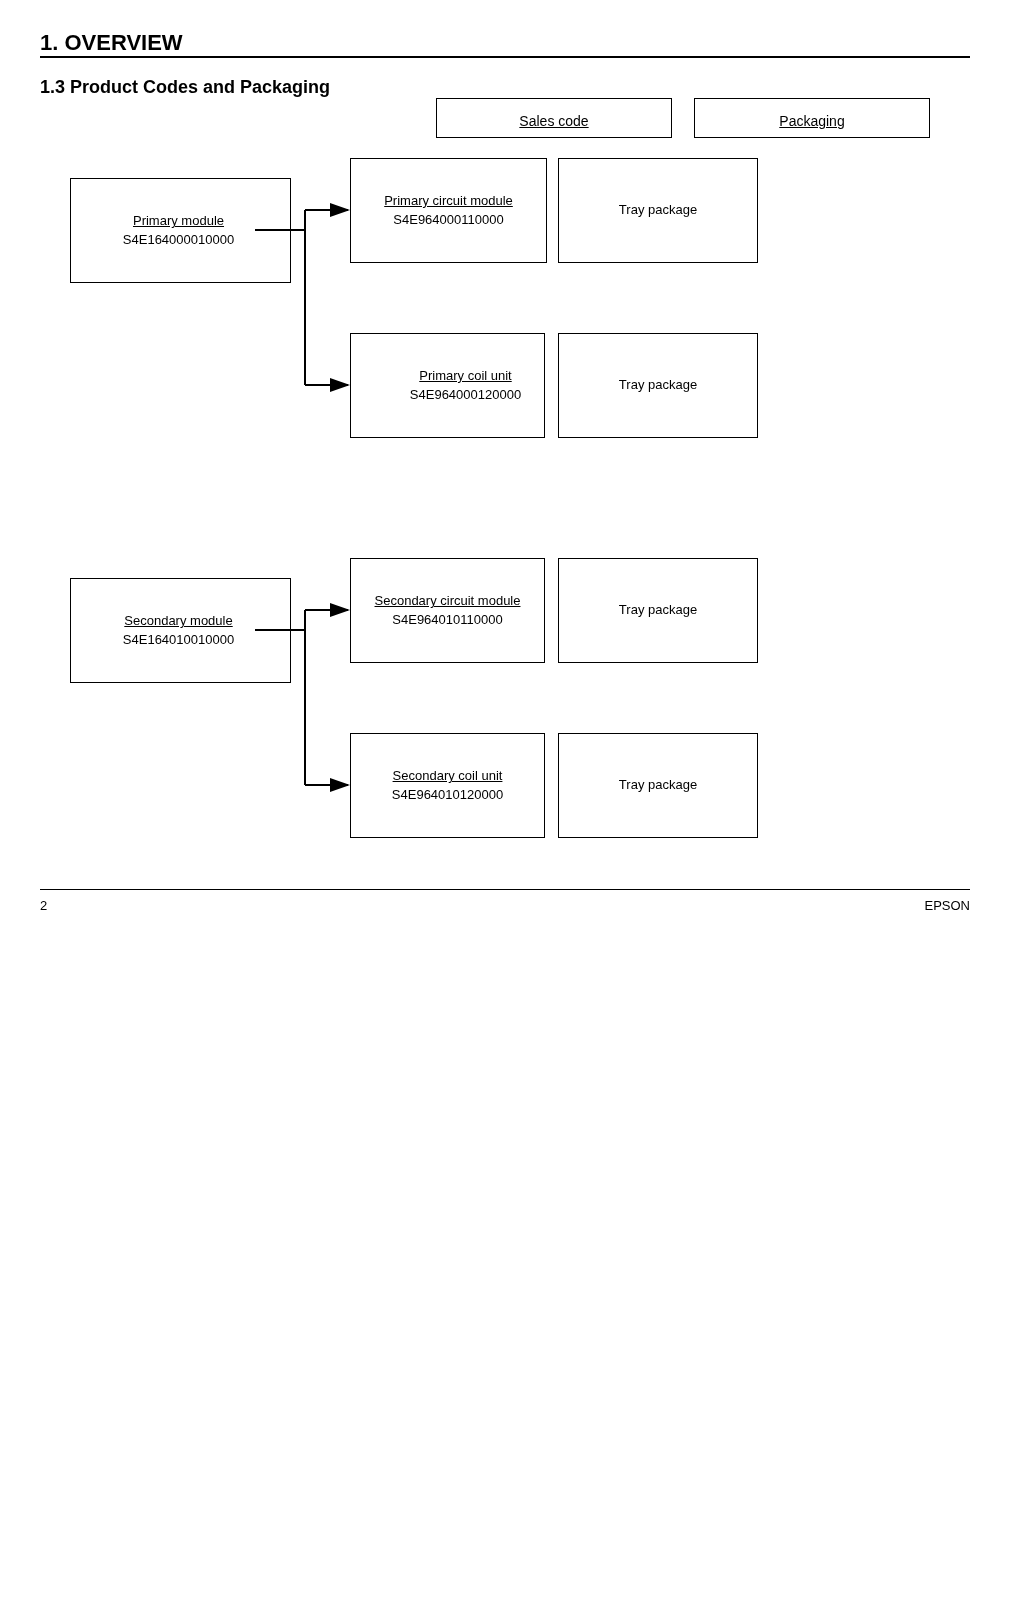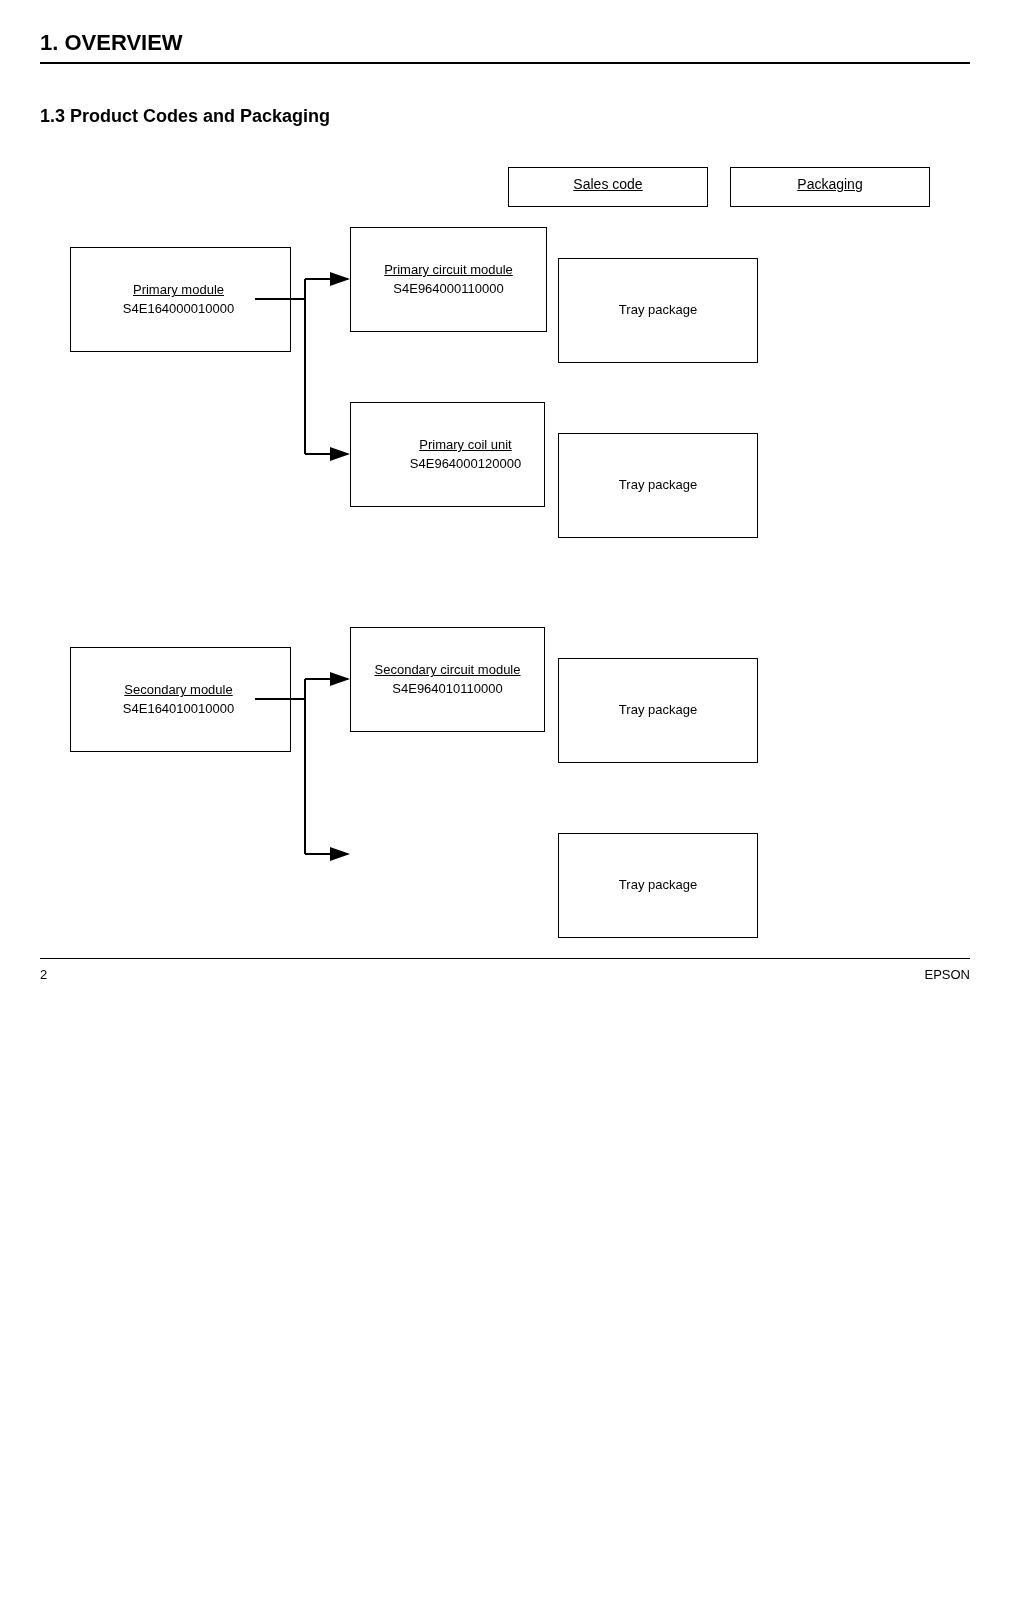--- a/index.html
+++ b/index.html
@@ -14,40 +14,38 @@
 
     .page {
       padding: 30px 40px 60px 40px;
       position: relative;
     }
 
     .page-title {
       font-size: 22px;
       font-weight: bold;
       border-bottom: 2px solid #000;
-      padding-bottom: 6px;
-      margin-bottom: 42px;
+      margin-bottom: 19px;
     }
 
     .section-title {
       font-size: 18px;
       font-weight: bold;
-      margin-bottom: 40px;
     }
 
     .header-box {
       border: 1.5px solid #000;
       text-align: center;
       padding: 8px 10px;
       font-size: 14px;
       text-decoration: underline;
-      width: 200px;
+      width: 236px;
       min-height: 40px;
       display: flex;
-      align-items: flex-start;
+      align-items: flex-end;
       justify-content: center;
     }
 
     .header-box:first-child {
       margin-right: 10px;
     }
 
     .node-box {
       border: 1.5px solid #000;
       padding: 10px 12px;
@@ -68,21 +66,20 @@
     }
 
     .sales-box {
       width: 200px;
       min-height: 90px;
     }
 
     .tray-box {
       width: 200px;
       min-height: 105px;
-      margin-top: 31px;
     }
 
     
     .footer {
       position: absolute;
       bottom: 15px;
       left: 40px;
       right: 40px;
       display: flex;
       justify-content: space-between;
@@ -184,20 +181,24 @@
 
     <div class="abs-box node-box sales-box" style="left:310px; top:10px; width:195px; min-height:105px;">
       <span style="text-decoration:underline;">Secondary circuit module</span>
       <span>S4E964010110000</span>
     </div>
 
     <div class="abs-box node-box tray-box" style="left:518px; top:10px;">
       <span>Tray package</span>
     </div>
 
+    <div class="abs-box node-box sales-box" style="left:310px; top:185px; width:195px; min-height:105px;">
+      <span style="text-decoration:underline;">Secondary coil unit</span>
+      <span>S4E964010120000</span>
+    </div>
 
     <div class="abs-box node-box tray-box" style="left:518px; top:185px;">
       <span>Tray package</span>
     </div>
 
     <svg style="position:absolute;top:0;left:0;width:100%;height:100%;pointer-events:none;">
       <defs>
         <marker id="arrow2" markerWidth="10" markerHeight="7" refX="9" refY="3.5" orient="auto">
           <polygon points="0 0, 10 3.5, 0 7" fill="#000"></polygon>
         </marker>

